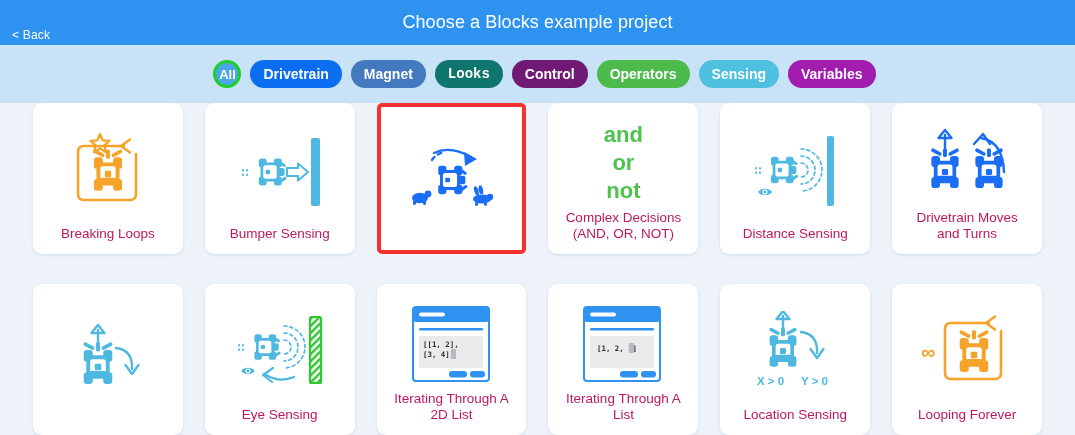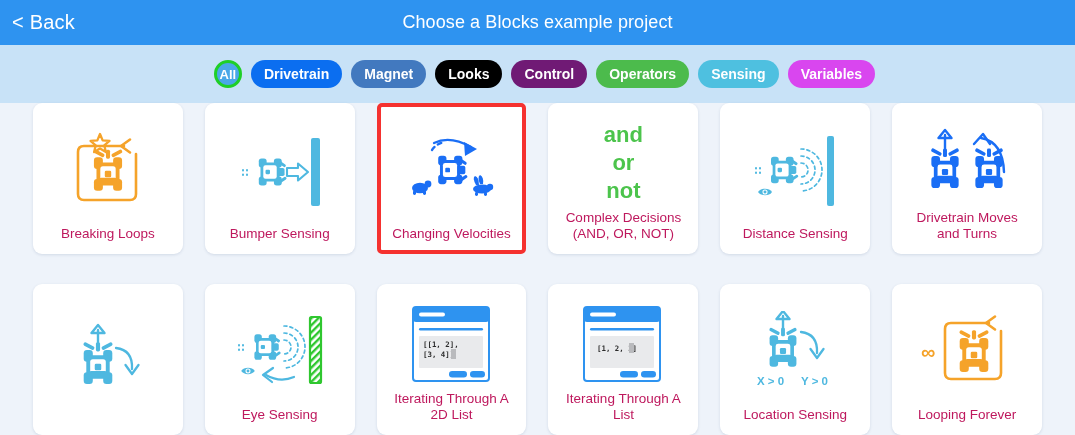--- a/index.html
+++ b/index.html
@@ -12,23 +12,23 @@
   #app { position: relative; width: 1075px; height: 435px; }
 
   
   .header {
     position: absolute; left: 0; top: 0;
     width: 1075px; height: 45px;
     background: #2e93f0;
     display: flex; align-items: center;
   }
   .back-btn {
-    position: absolute; left: 12px; top: 0; height: 45px;
+    position: absolute; left: 12px; top: 12px; height: 45px;
     display: flex; align-items: center;
-    color: #ffffff; font-size: 20px; letter-spacing: .2px;
+    color: #ffffff; font-size: 12px; letter-spacing: .2px;
     cursor: pointer; user-select: none;
   }
   .header-title {
     width: 100%; text-align: center;
     color: #ffffff; font-size: 18px; letter-spacing: .1px;
   }
 
   
   .filterbar {
     position: absolute; left: 0; top: 45px;
@@ -117,33 +117,33 @@
   <div class="filterbar" id="filterbar">
       <div class="chip all" style="background: rgb(74, 168, 232); border-color: rgb(31, 207, 39); margin-left: 14px;">
         <span>All</span>
       </div>
       <div class="chip" style="background: rgb(11, 110, 240);">
         <span>Drivetrain</span>
       </div>
       <div class="chip" style="background: rgb(66, 121, 191);">
         <span>Magnet</span>
       </div>
-      <div class="chip" style="background: #000000;">
+      <div class="chip" style="background: #0f766e; font-family: Liberation Mono, monospace;">
         <span>Looks</span>
       </div>
       <div class="chip" style="background: #701a75;">
         <span>Control</span>
       </div>
       <div class="chip" style="background: rgb(76, 187, 76);">
         <span>Operators</span>
       </div>
       <div class="chip" style="background: rgb(78, 192, 224);">
         <span>Sensing</span>
       </div>
-      <div class="chip" style="background: #d946ef;">
+      <div class="chip" style="background: #a21caf;">
         <span>Variables</span>
       </div>
     </div>
 
   <div class="grid" id="grid">
       <div class="card">
         <div class="card-art">
           <svg width="96" height="84" viewBox="0 0 96 84" xmlns="http://www.w3.org/2000/svg">
             <defs>
               <pattern id="hatch" width="5" height="5" patternUnits="userSpaceOnUse" patternTransform="rotate(45)">
@@ -243,21 +243,20 @@
      <g fill="#1a6ef5">
        <ellipse cx="78" cy="63" rx="9" ry="4.6"></ellipse>
        <circle cx="86" cy="61" r="3.2"></circle>
        <path d="M 72 59 q -4 -7 -1 -9 q 4 1 4 9 Z"></path>
        <path d="M 76 58 q -3 -7 0 -9 q 4 2 3 9 Z"></path>
        <rect x="71" y="66" width="3" height="4" rx="1.4"></rect>
        <rect x="80" y="66" width="3" height="4" rx="1.4"></rect>
      </g>
           </svg>
         </div>
-        <div class="card-label">Changing Velocities</div>
       </div>
       <div class="card">
         <div class="card-art">
           <div class="logic-words" style="color: rgb(76, 196, 76);">
             <div>and</div>
             <div>or</div>
             <div>not</div>
           </div>
         </div>
         <div class="card-label">

